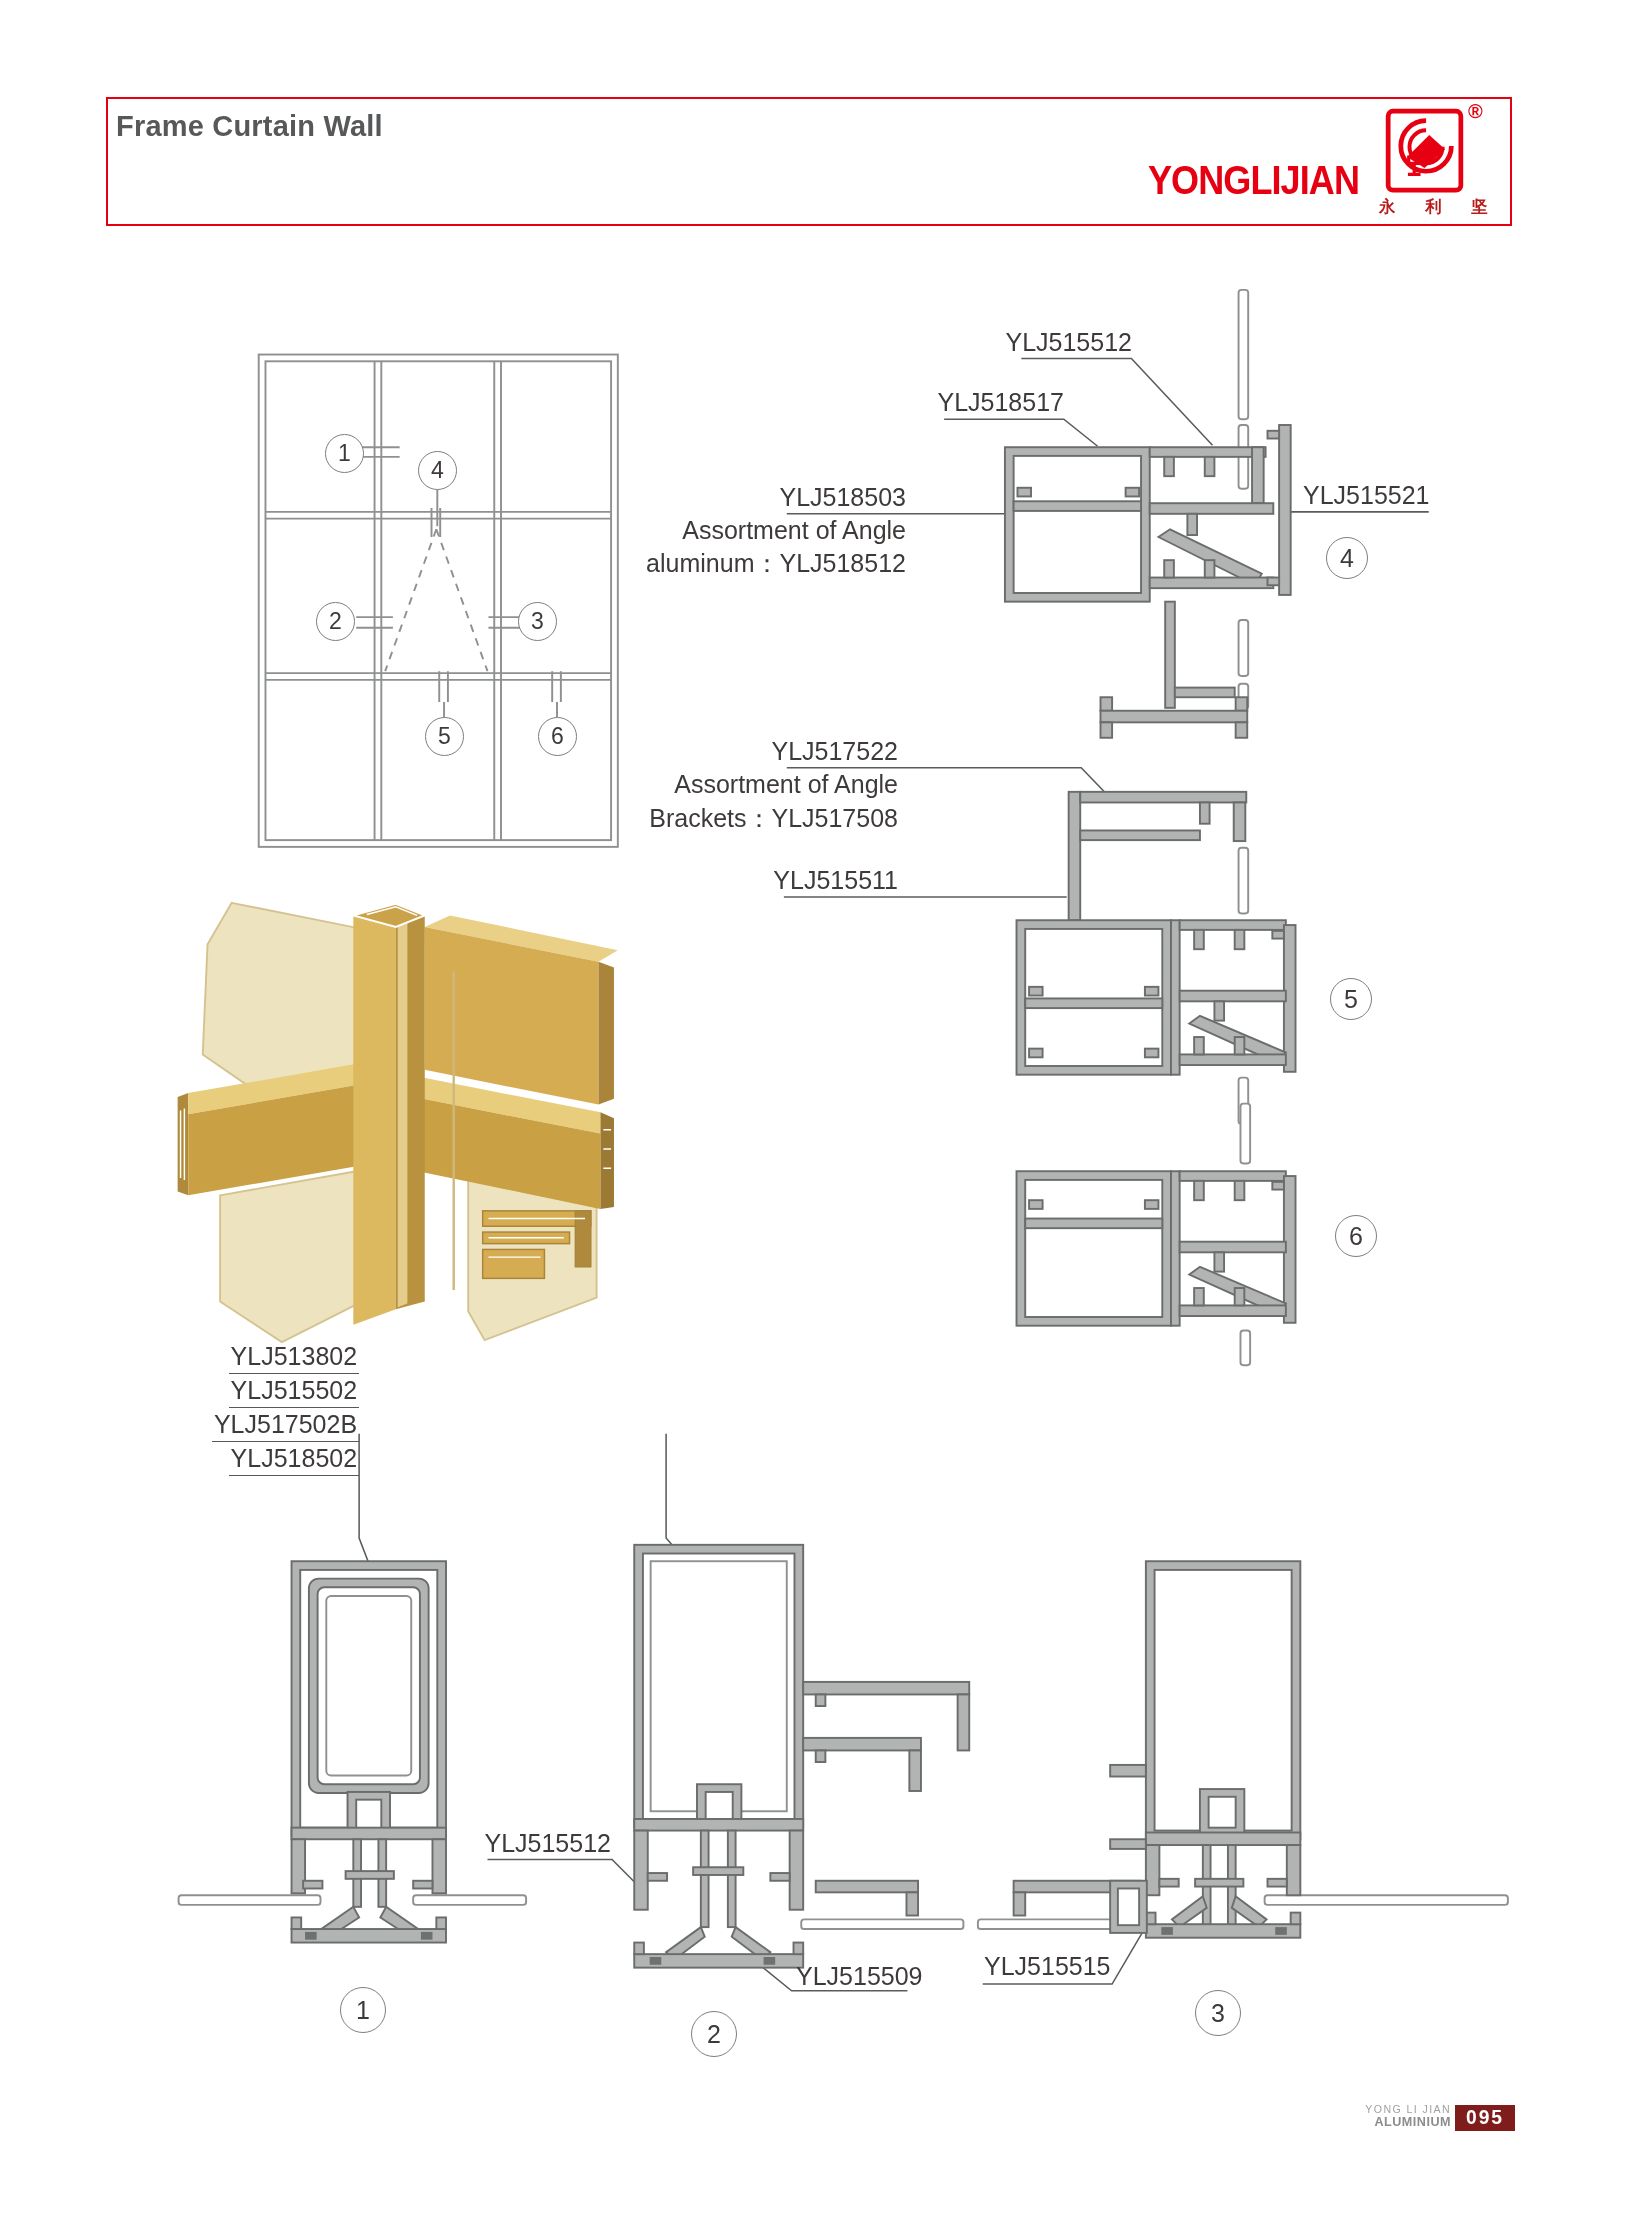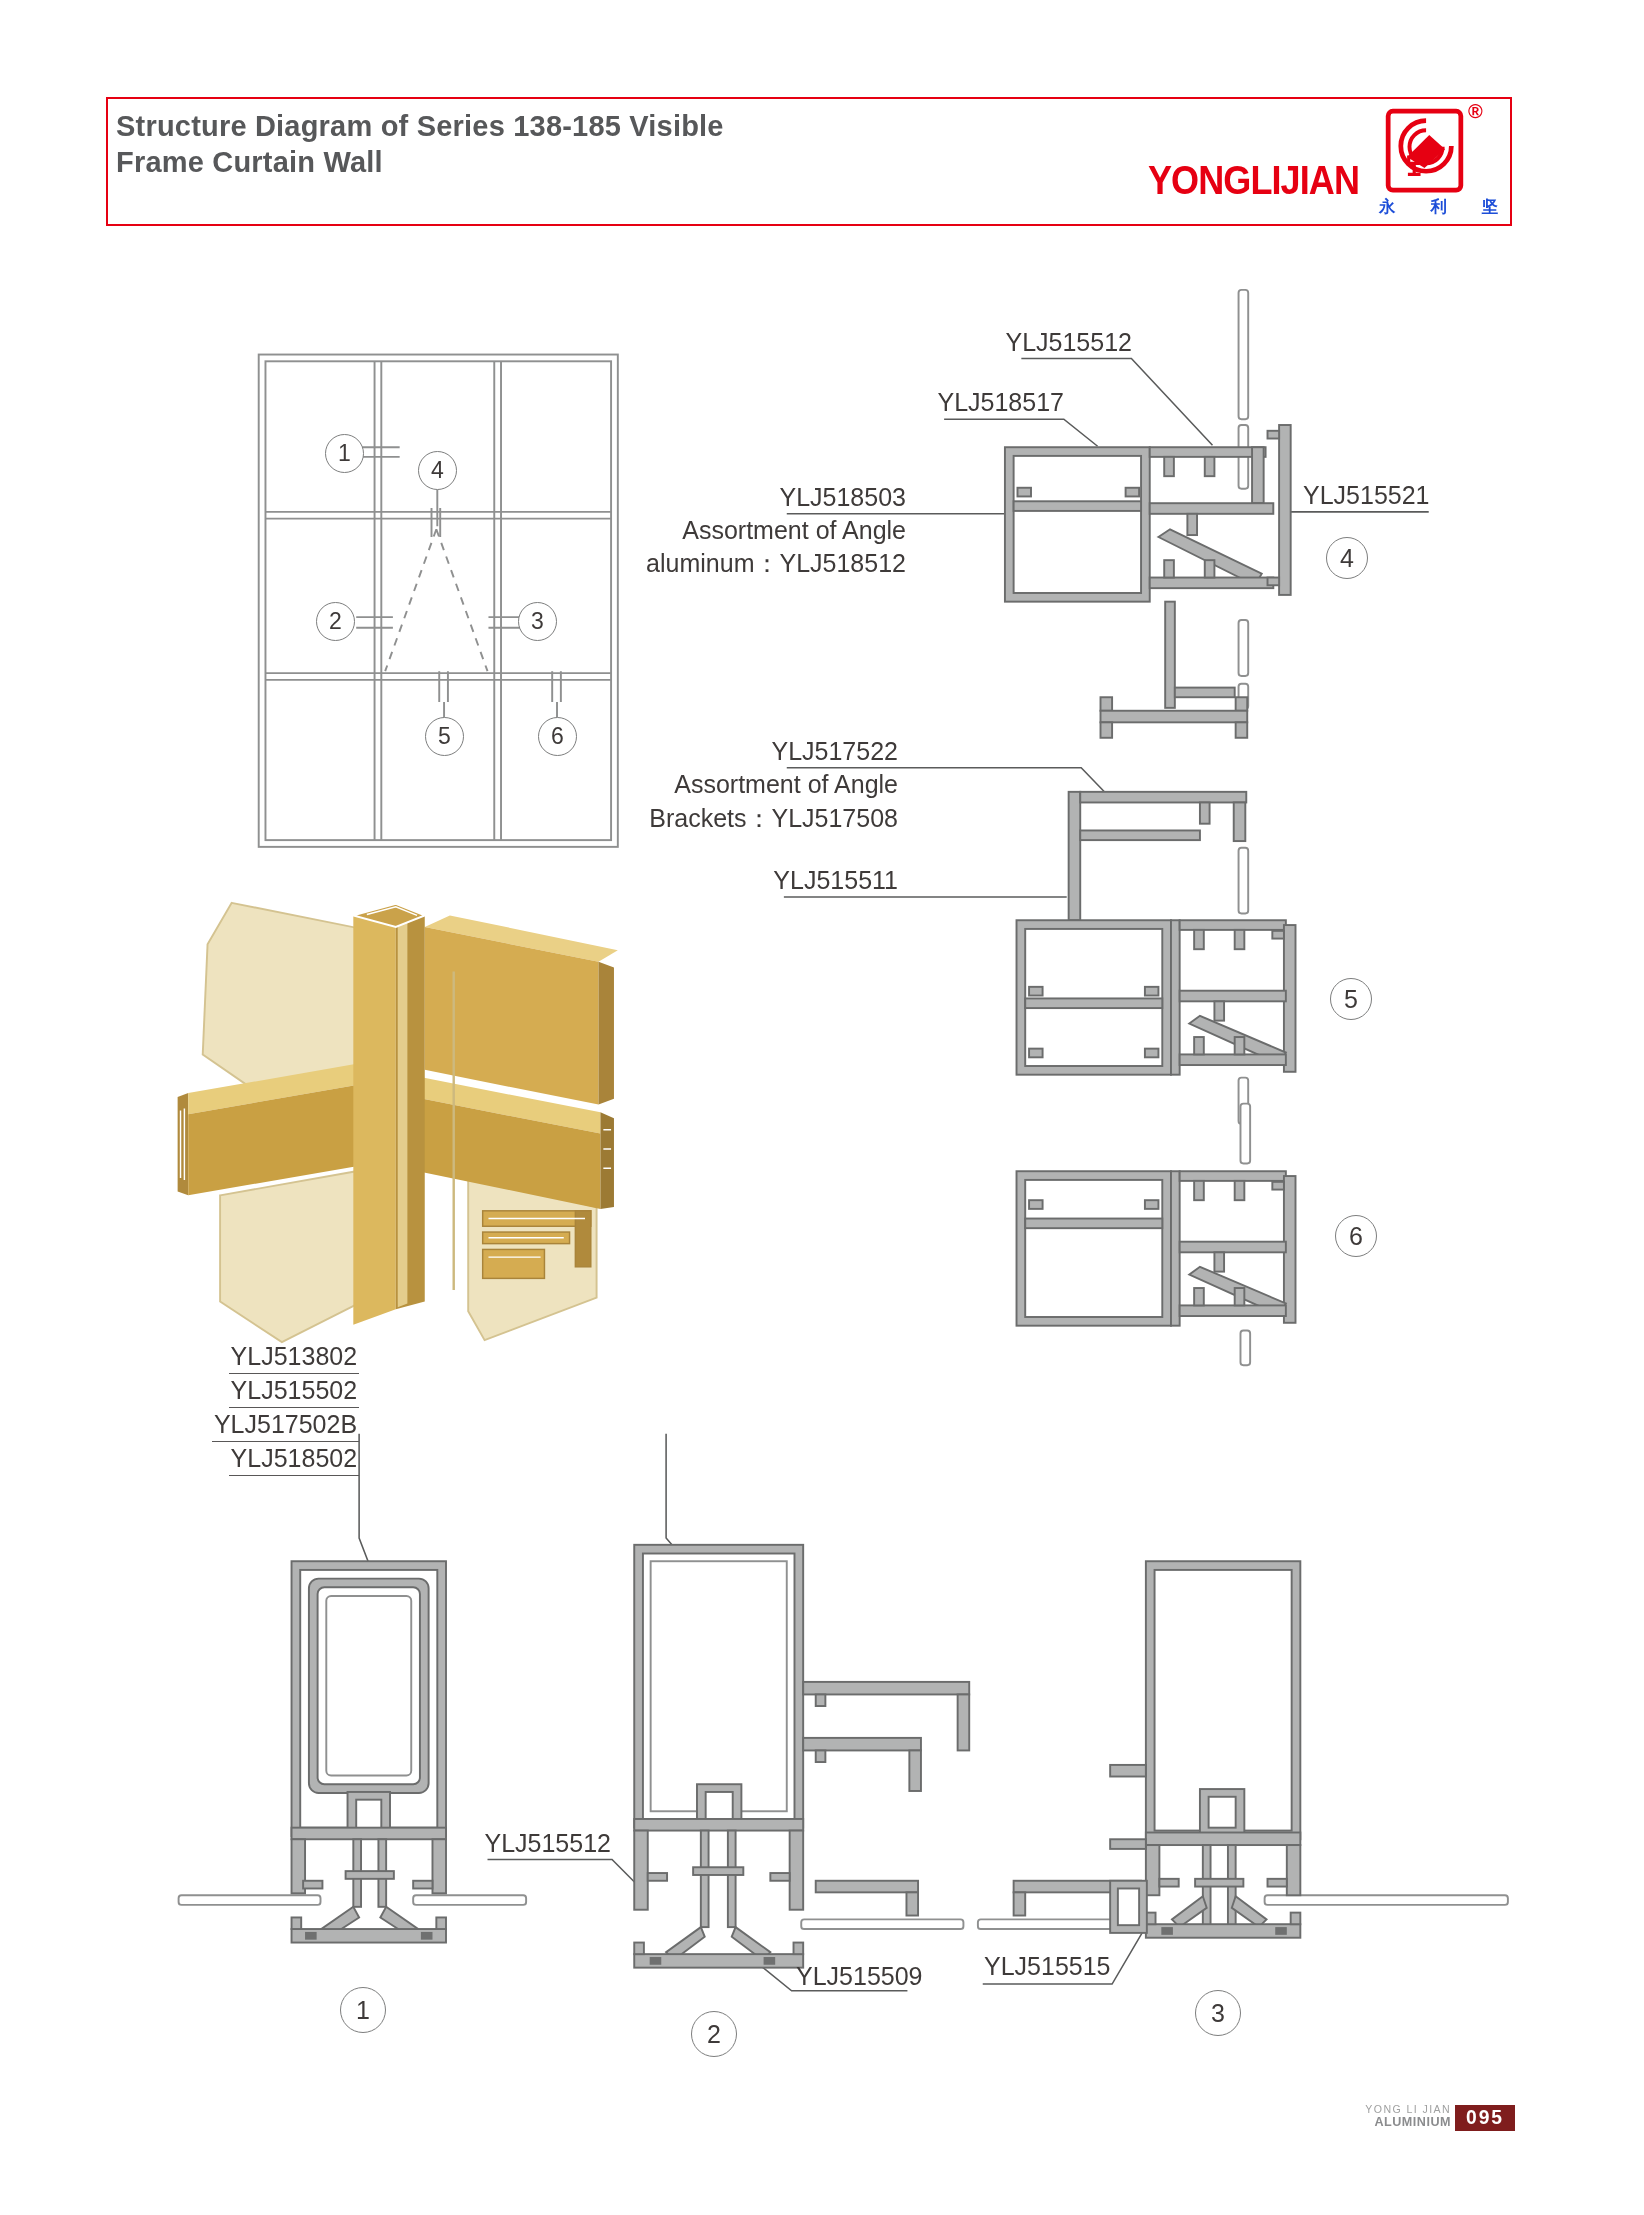--- a/index.html
+++ b/index.html
@@ -7,22 +7,22 @@
         font-family:"Liberation Sans", sans-serif;color:#3e3a39;}
   
   #header-box{position:absolute;left:106px;top:97px;width:1406px;height:129px;
               border:2.9px solid #e60012;background:#fff;box-sizing:border-box;}
   #title{position:absolute;left:116px;top:108px;font-size:29px;line-height:36px;
          font-weight:bold;color:#57585a;letter-spacing:0.2px;}
   #brand-word{position:absolute;left:1089px;top:158px;width:270px;text-align:right;
               font-size:40px;font-weight:bold;color:#e60012;letter-spacing:-1px;
               transform:scaleX(.9);transform-origin:right center;}
   #brand-reg{position:absolute;left:1468px;top:100px;font-size:20px;color:#e60012;font-weight:bold;}
-  #brand-cn{position:absolute;left:1379px;top:196px;width:97px;font-size:16.4px;color:#1d4ed8;
-            letter-spacing:12.6px;font-weight:bold;white-space:nowrap;font-family:Liberation Mono, monospace;}
+  #brand-cn{position:absolute;left:1379px;top:196px;width:97px;font-size:16.4px;color:#b91c1c;
+            letter-spacing:12.6px;font-weight:bold;white-space:nowrap;}
   
   .lbl{position:absolute;font-size:25px;color:#3e3a39;white-space:nowrap;}
   .r{text-align:right;}
   
   .stack{position:absolute;display:flex;flex-direction:column;align-items:flex-end;}
   .stack span{display:inline-block;font-size:25px;line-height:32px;color:#3e3a39;
               border-bottom:1.9px solid #595757;padding:0 1.9px 1px 1.9px;white-space:nowrap;}
   
   .callout{position:absolute;border:1.9px solid #7d7e7e;border-radius:50%;background:#fff;
            display:flex;align-items:center;justify-content:center;
@@ -284,21 +284,20 @@
       <polygon points="240,16 270,28 270,428 240,436" fill="#b8923f"></polygon>
       <polygon points="242,20 252,23 252,430 242,434" fill="#f6e7ae" opacity="0.7"></polygon>
       <polygon points="196,28 240,16 270,28 240,40" fill="#caa24a" stroke="#fff" stroke-width="2"></polygon>
       <path d="M210,27 L240,19 L262,28" stroke="#fff" stroke-width="1.5" fill="none"></path>
       <path d="M17,230 V300 M21,228 V302" stroke="#fff" stroke-width="1.5"></path>
     </g>
   </svg>
 
   <div id="header-box"></div>
   <div id="title">
-    <div>Structure Diagram of Series 138-185 Visible</div>
     <div>Frame Curtain Wall</div>
   </div>
   <div id="brand-word">YONGLIJIAN</div>
   <div id="brand-reg">®</div>
   <div id="brand-cn">永 利 坚</div>
   <svg width="79" height="87" viewBox="0 0 100 110" style="left:1385px;top:108px;">
     <rect x="4" y="4" width="92" height="100" rx="6" fill="#fff" stroke="#e60012" stroke-width="6"></rect>
     <path d="M52,16 a32,32 0 1 0 32,32" fill="none" stroke="#e60012" stroke-width="6"></path>
     <path d="M52,28 a21,21 0 1 0 21,21" fill="none" stroke="#e60012" stroke-width="5"></path>
     <path d="M28,62 L56,34 L76,52 L50,76 Z" fill="#e60012"></path>

